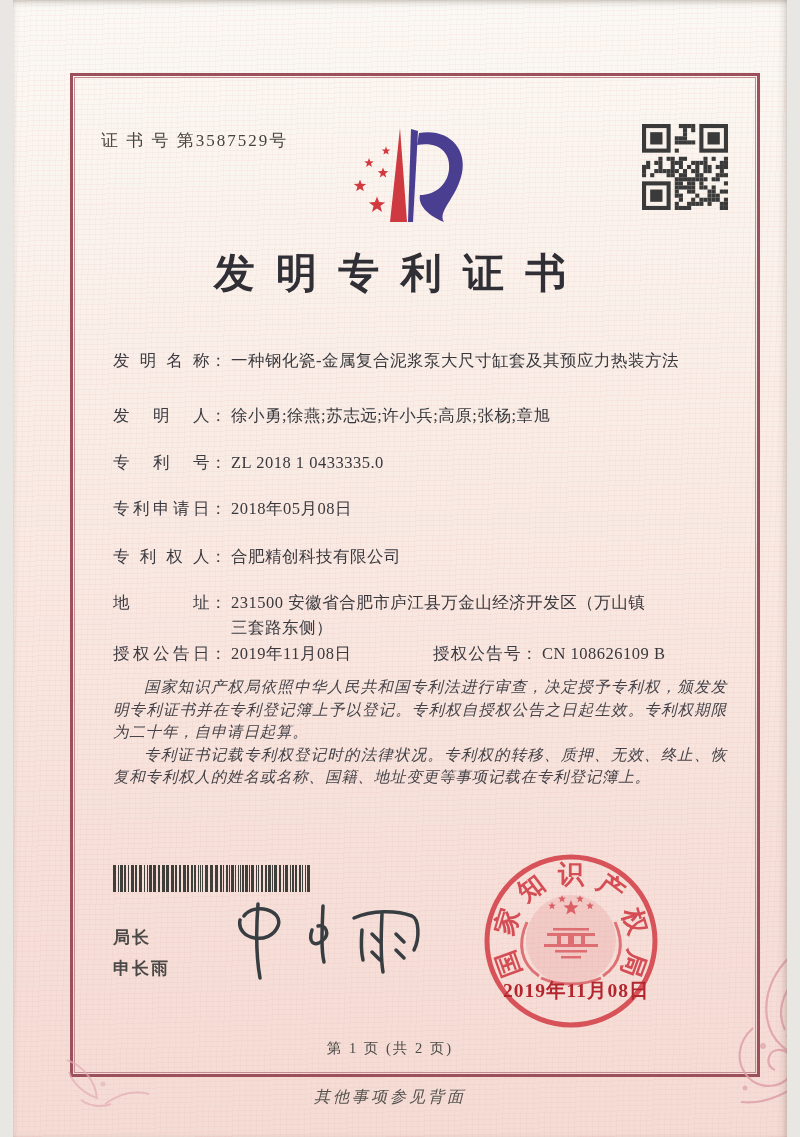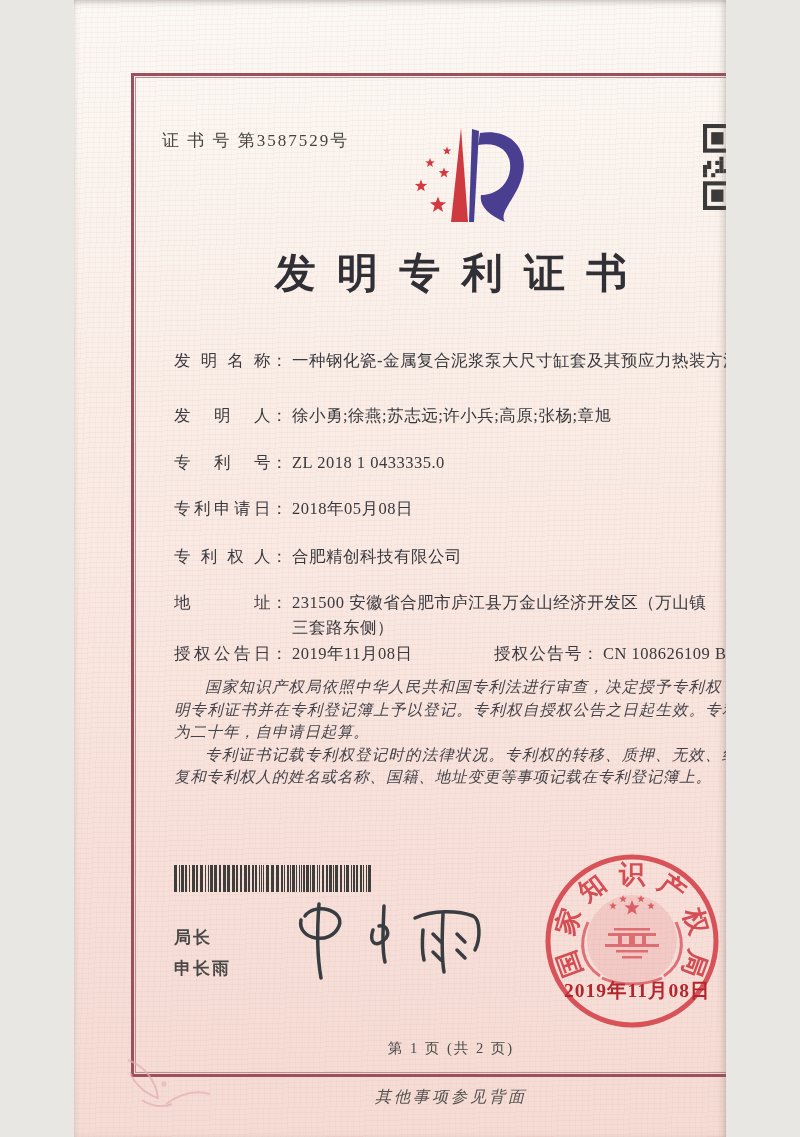--- a/index.html
+++ b/index.html
@@ -1,17 +1,17 @@
 <!DOCTYPE html>
 <html><head>
 <meta charset="utf-8">
 <style>
   html,body{margin:0;padding:0;background:#e9e7e3;}
   .page{
-    position:relative;width:652px;height:1137px;margin:0 auto;overflow:hidden;
+    position:relative;width:774px;height:1137px;margin:0 auto;overflow:hidden;
     font-family:"Liberation Serif","DejaVu Serif",serif;
     background:linear-gradient(180deg,#fbf9f5 0%,#faf4ee 16%,#f9eee7 34%,#f8e7e0 55%,#f6e0d9 75%,#f5ddd6 92%,#f4dcd5 100%);
   }
   .page::before{ 
     content:"";position:absolute;inset:0;pointer-events:none;
     background-image:
       repeating-linear-gradient(92deg, rgba(222,142,142,.06) 0 1px, transparent 1px 6px),
       repeating-linear-gradient(-1.5deg, rgba(224,138,138,.08) 0 1px, transparent 1px 5px);
   }
   .page::after{ 

